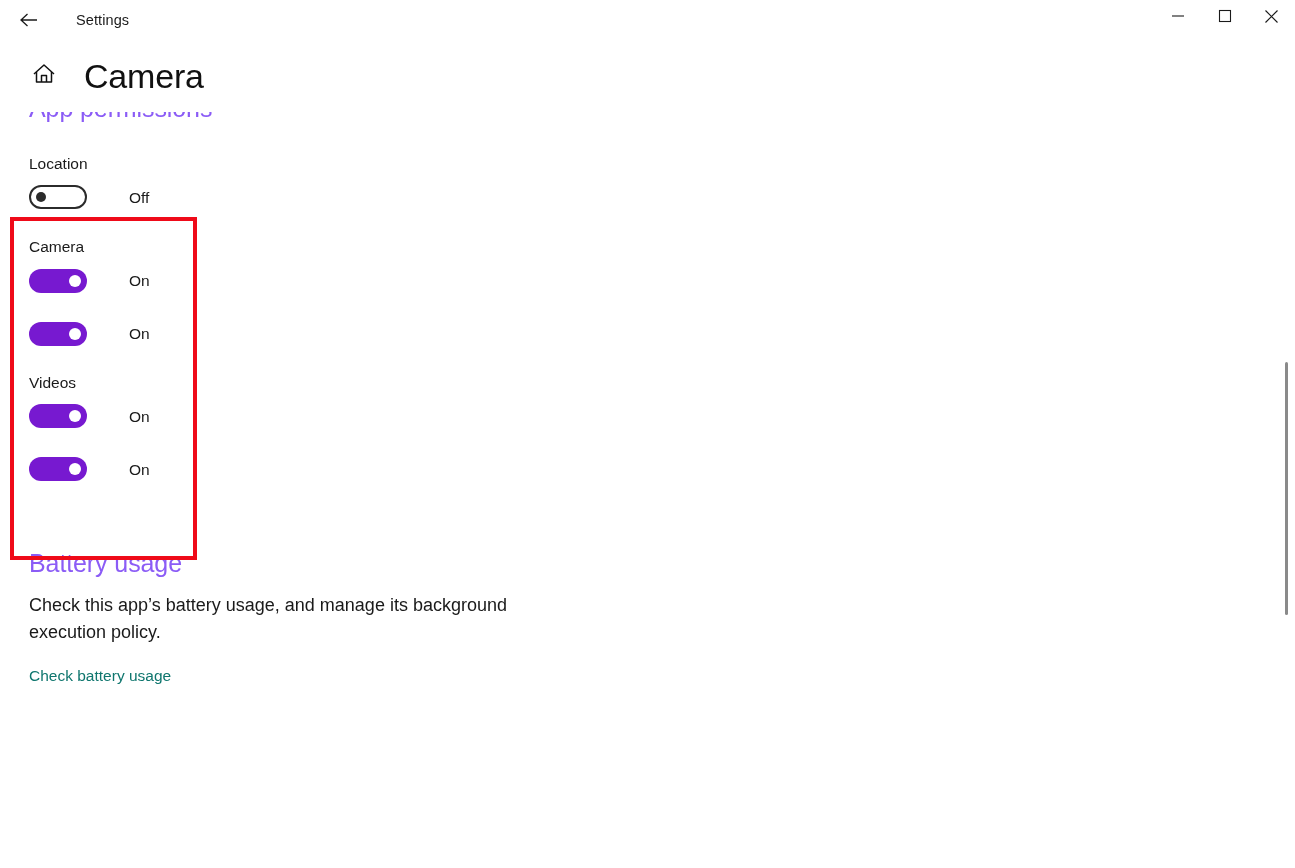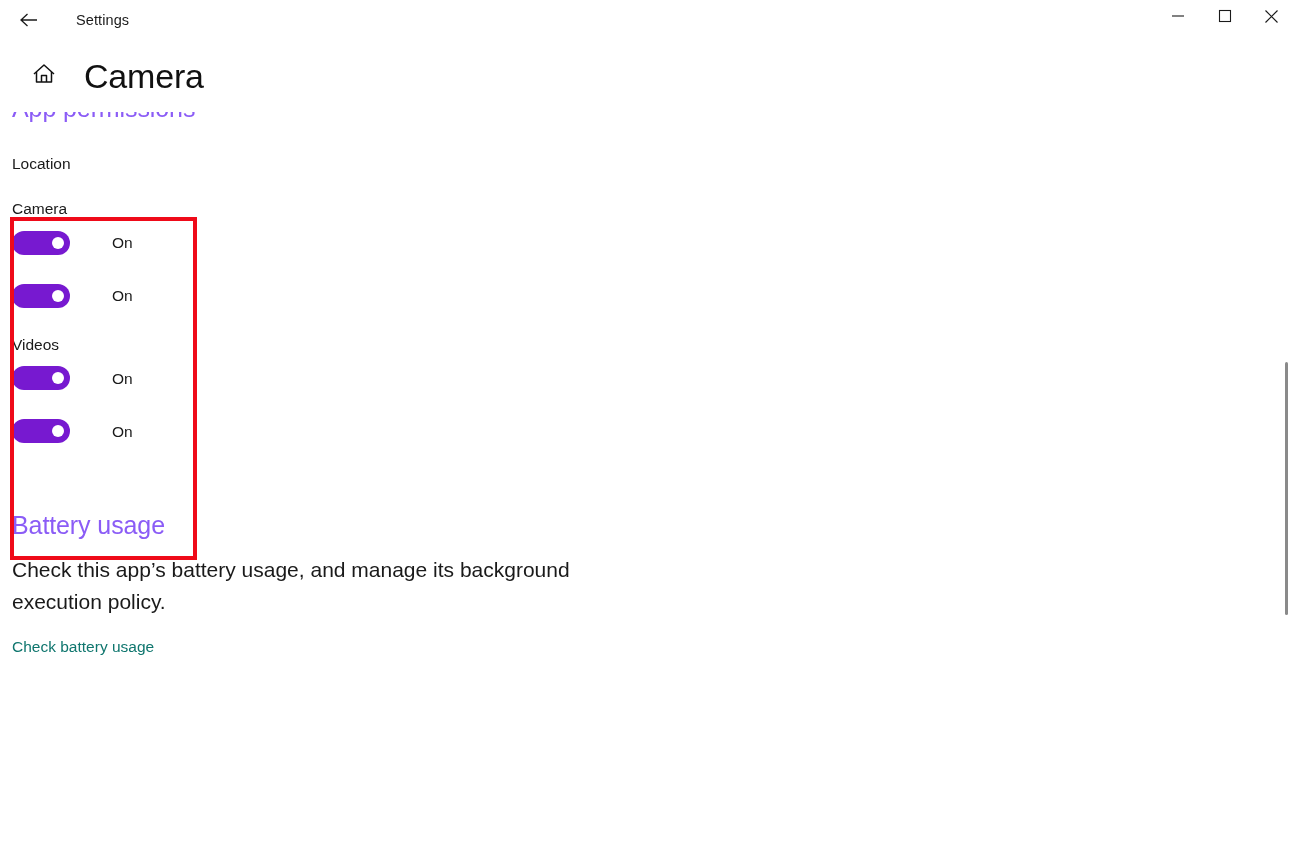--- a/index.html
+++ b/index.html
@@ -89,21 +89,21 @@
   
   .content {
     position: absolute;
     top: 112px; left: 0;
     width: 1295px;
     height: 756px;
     overflow: hidden;
   }
   .content-inner {
     position: relative;
-    padding-left: 12px;
+    padding-left: 29px;
     margin-top: -18px;
   }
 
   .section-head {
     font-size: 25px;
     font-weight: 400;
     color: #8b5cf6;
     letter-spacing: -0.1px;
     line-height: 1.15;
   }
@@ -166,21 +166,21 @@
     top: 123px;
     width: 187px;
     height: 343px;
     border: 4px solid #ef0a19;
     box-sizing: border-box;
     pointer-events: none;
     z-index: 5;
   }
 
   .body-text {
-    font-size: 21px;
+    font-size: 18px;
     color: #1a1a1a;
     line-height: 1.5;
     max-width: 560px;
   }
   .link {
     font-size: 15.5px;
     color: #0f766e;
     text-decoration: none;
     display: inline-block;
   }
@@ -255,20 +255,26 @@
   <div class="page-title">Camera</div>
 </div>
 
 <div class="content">
   <div class="content-inner">
 
     <div class="section-head">App permissions</div>
 
     <div style="margin-top:33px;">
       <div class="field-label">Location</div>
+      <div class="toggle-row">
+        <div class="toggle off">
+          <div class="knob"></div>
+        </div>
+        <div class="toggle-state">Off</div>
+      </div>
     </div>
 
     <div style="margin-top:30px;">
       <div class="field-label">Camera</div>
       <div class="toggle-row">
         <div class="toggle on">
           <div class="knob"></div>
         </div>
         <div class="toggle-state">On</div>
       </div>

